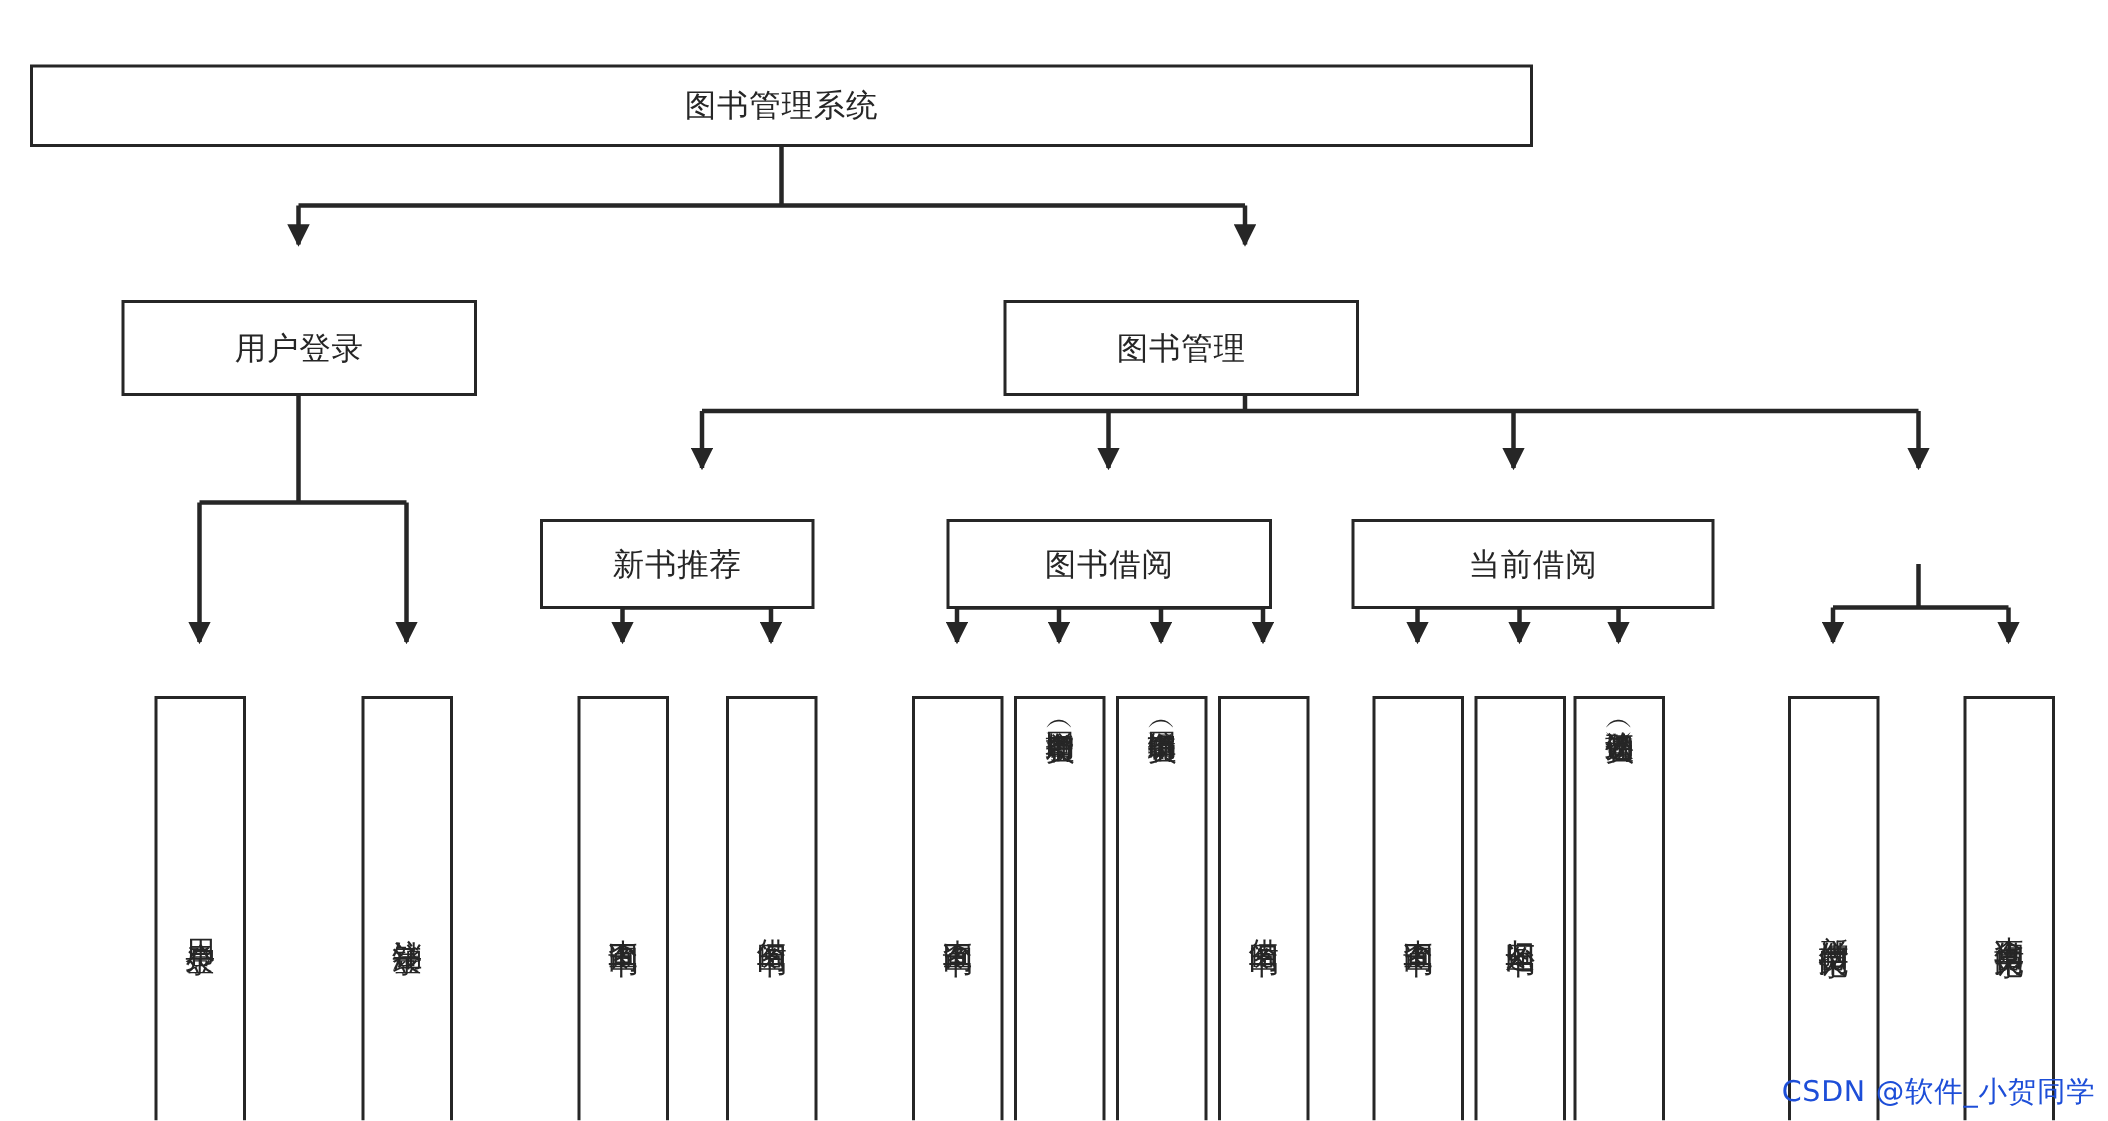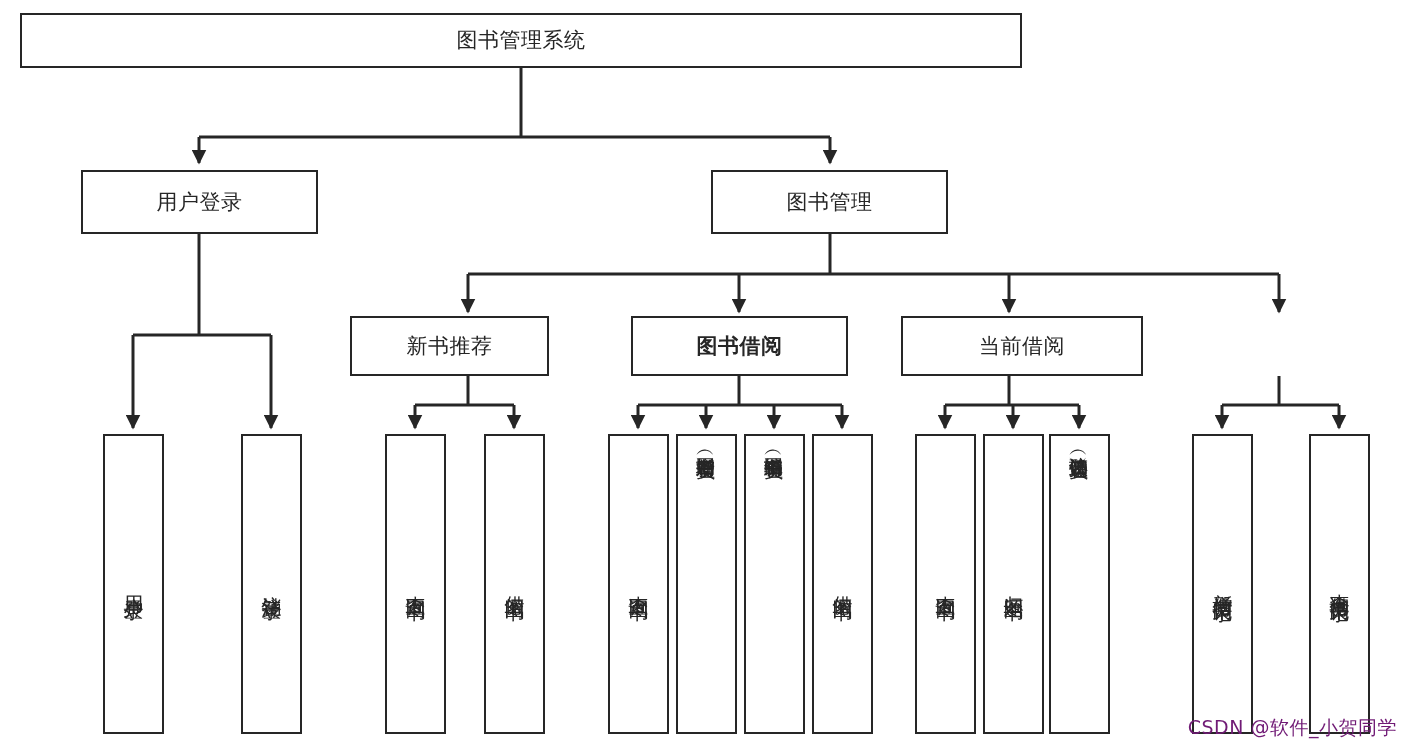--- a/index.html
+++ b/index.html
@@ -27,20 +27,21 @@
   .node {
     position: absolute;
     box-sizing: border-box;
     border: 2px solid #262626;
     background: #ffffff;
     color: #262626;
     display: flex;
     align-items: center;
     justify-content: center;
     z-index: 2;
+    margin-top: 30px;
   }
   .node .node-label {
     font-size: 21px;
     line-height: 1.15;
     letter-spacing: 0.5px;
     white-space: nowrap;
   }
   
   .node-vertical {
     align-items: flex-start;
@@ -63,21 +64,21 @@
   }
   .node-vertical.centered {
     align-items: center;
     padding-top: 0;
   }
   #watermark {
     position: absolute;
     right: 8px;
     bottom: 6px;
     font-size: 19px;
-    color: #701a75;
+    color: #1d4ed8;
     letter-spacing: 0.5px;
     z-index: 3;
     white-space: nowrap;
   }
 </style>
 </head>
 <body>
 
 <div id="diagram-root">
 
@@ -131,28 +132,28 @@
     </g>
   </svg>
 
   <div class="node" style="left:20px; top:13px; width:1002px; height:55px;">
     <span class="node-label">图书管理系统</span>
   </div>
 
   <div class="node" style="left:81px; top:170px; width:237px; height:64px;">
     <span class="node-label">用户登录</span>
   </div>
-  <div class="node" style="left:711px; top:170px; width:237px; height:64px;">
+  <div class="node" style="left:669px; top:170px; width:237px; height:64px;">
     <span class="node-label">图书管理</span>
   </div>
 
-  <div class="node" style="left:350px; top:316px; width:199px; height:60px;">
+  <div class="node" style="left:360px; top:316px; width:183px; height:60px;">
     <span class="node-label">新书推荐</span>
   </div>
-  <div class="node" style="left:631px; top:316px; width:217px; height:60px;font-weight:bold;">
+  <div class="node" style="left:631px; top:316px; width:217px; height:60px;">
     <span class="node-label">图书借阅</span>
   </div>
   <div class="node" style="left:901px; top:316px; width:242px; height:60px;">
     <span class="node-label">当前借阅</span>
   </div>
 
   <div class="node node-vertical centered" style="left:103px; top:434px; width:61px; height:300px;">
     <span class="node-label">用户登录</span>
   </div>
   <div class="node node-vertical centered" style="left:241px; top:434px; width:61px; height:300px;">

